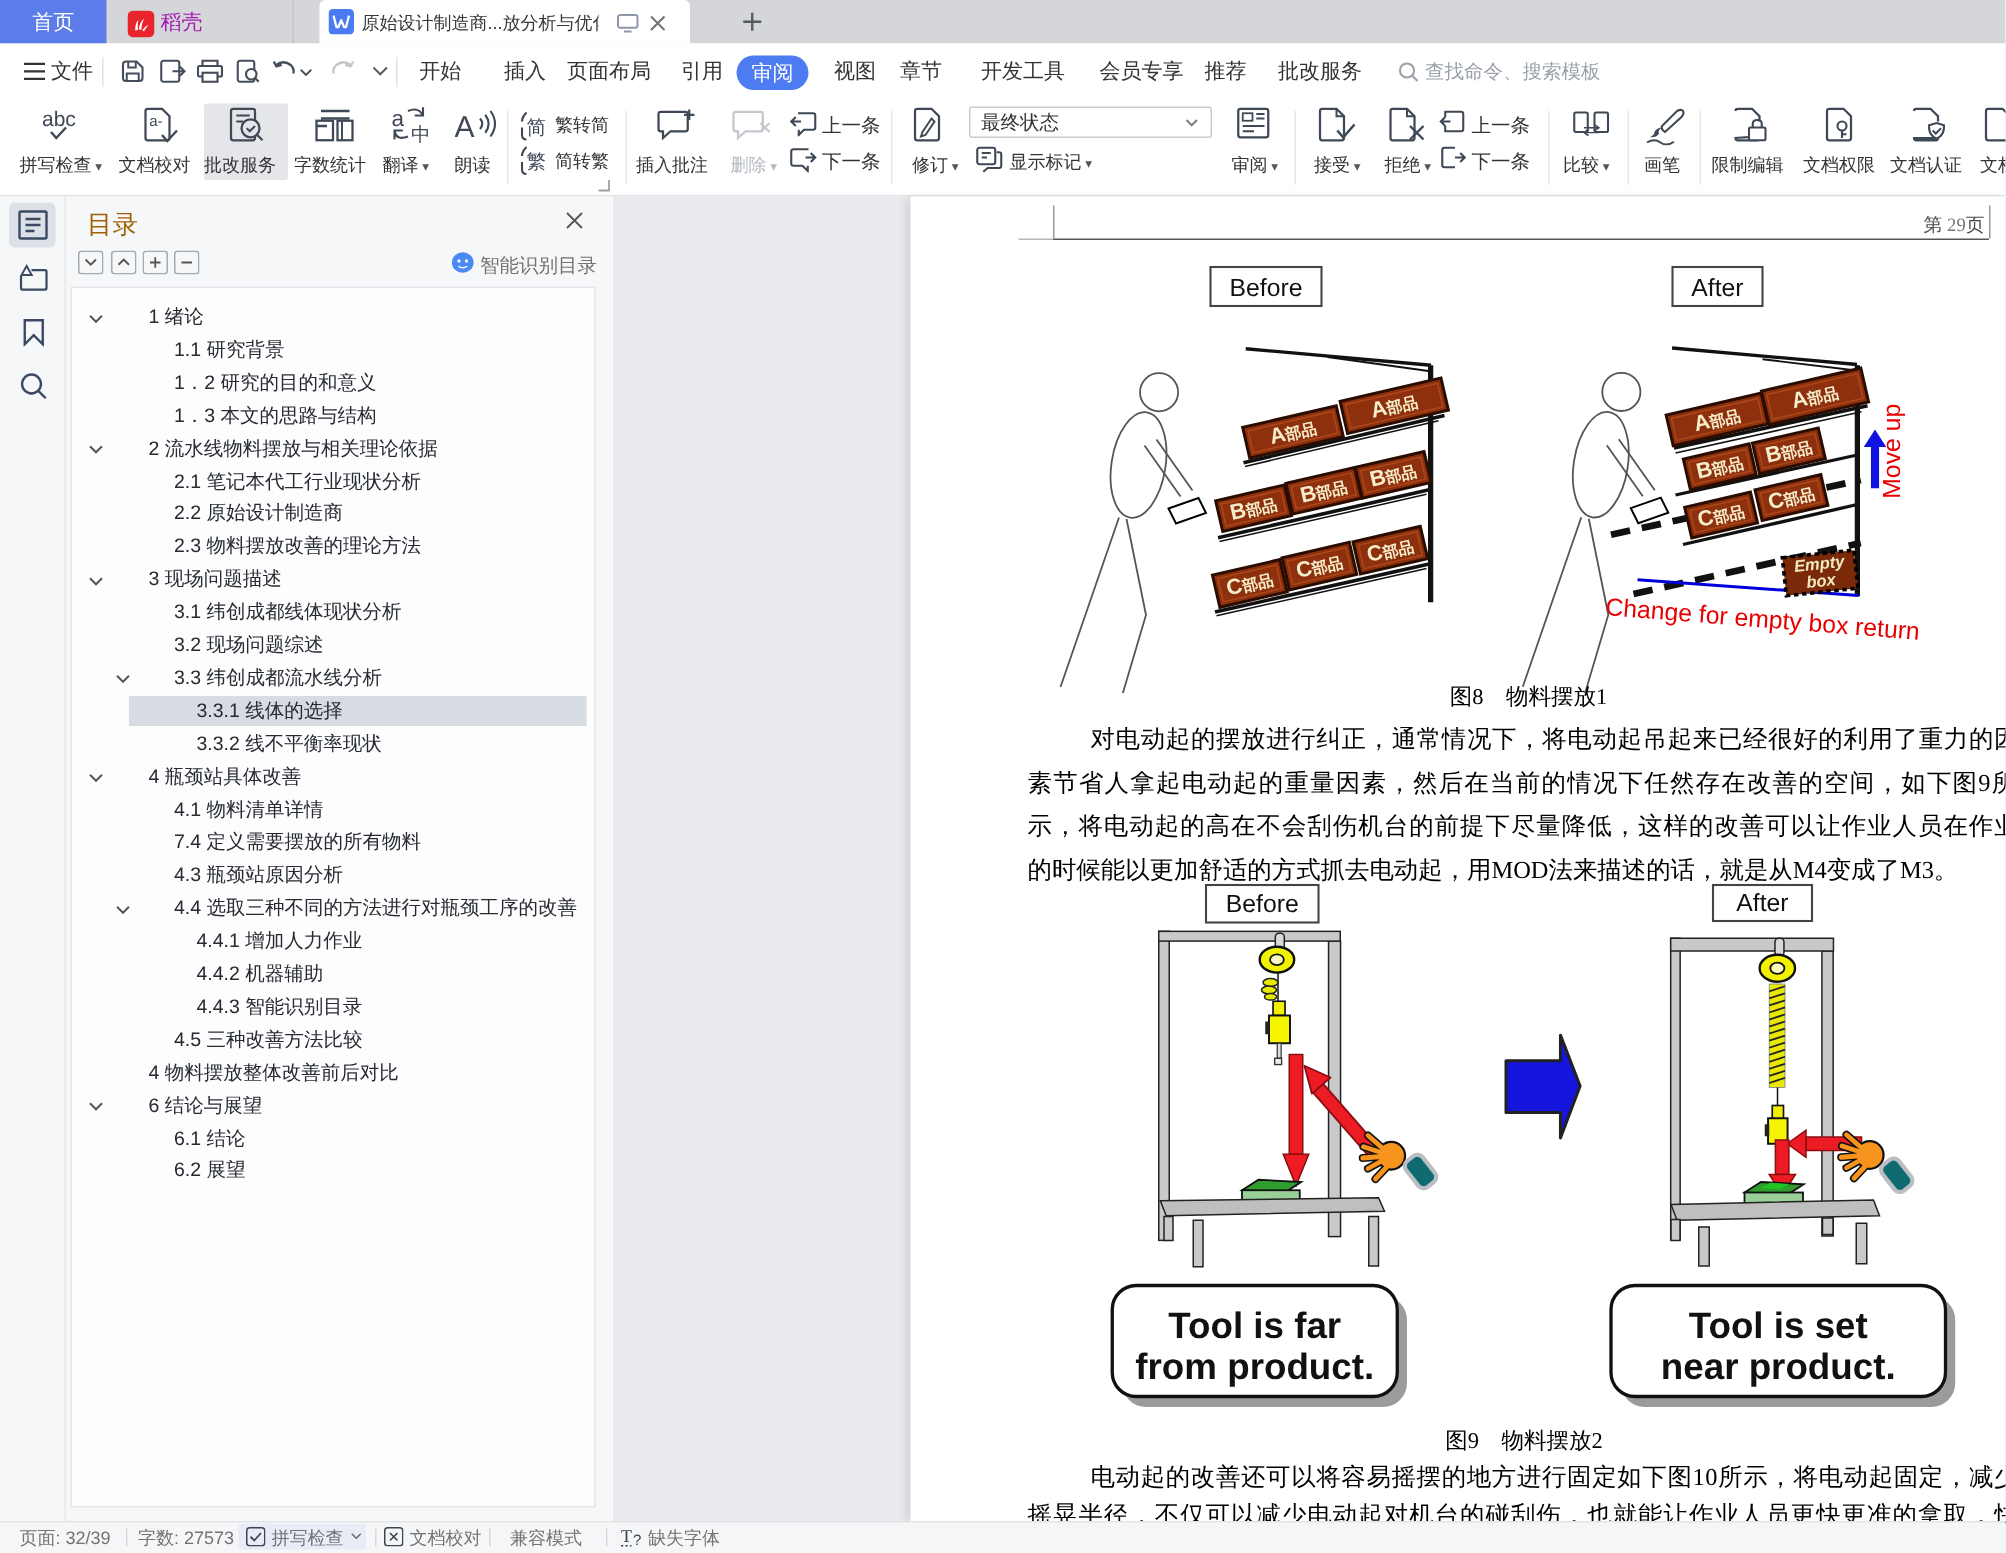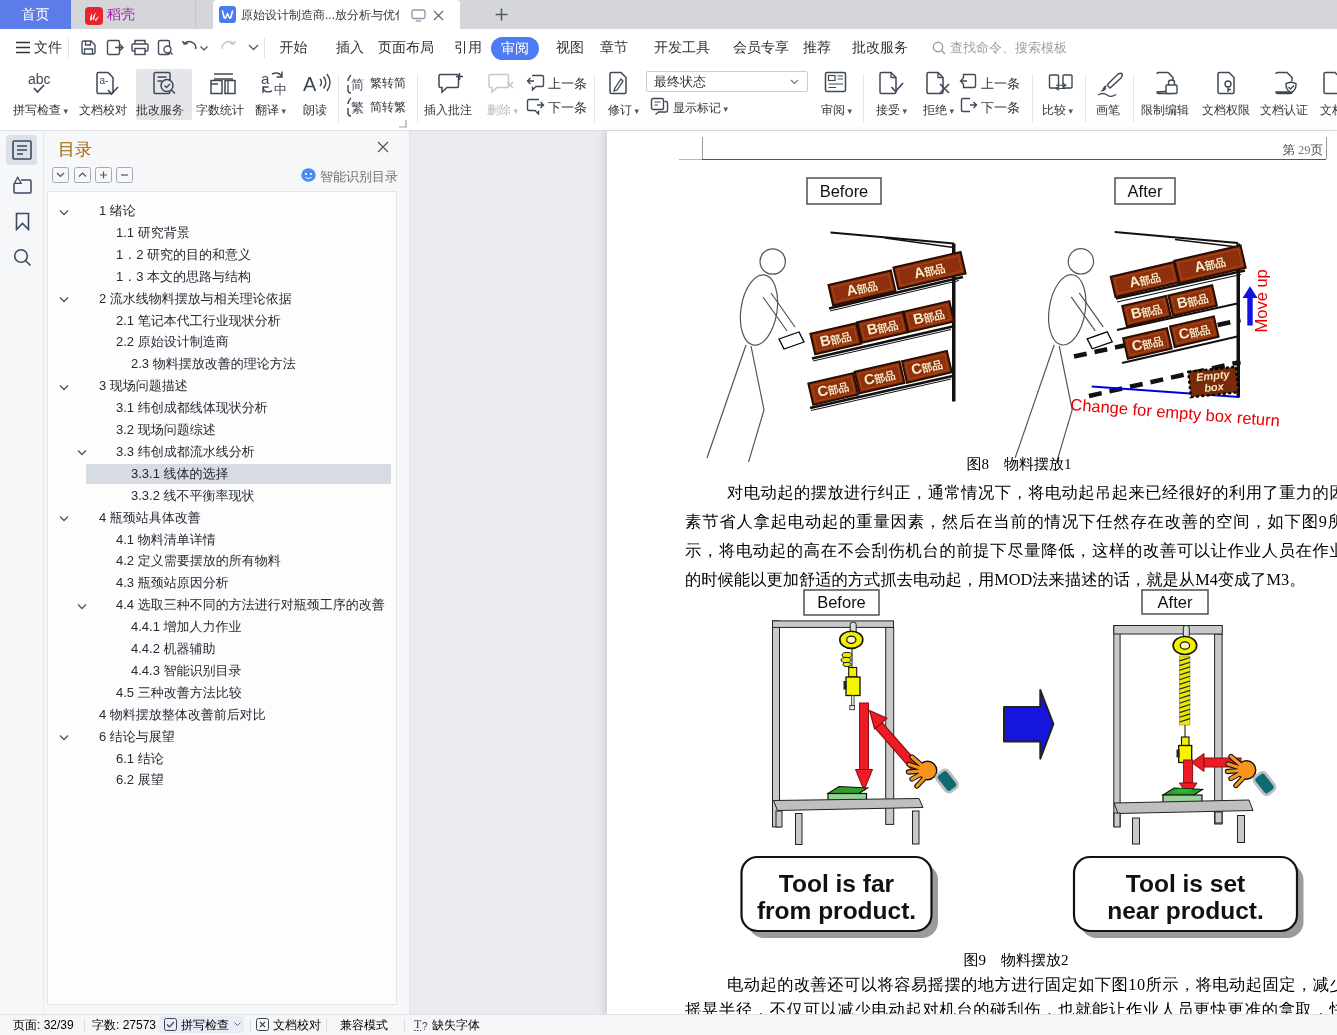--- a/index.html
+++ b/index.html
@@ -24,21 +24,21 @@
   
   #tocpanel { left:44px; top:131px; width:366px; height:883px; background:#f6f7f9; border-right:1px solid #e2e4e7; }
   #tocbox { position:absolute; left:3px; top:60px; width:350px; height:814px; background:#fdfdfe; border:1px solid #e3e5e8; overflow:hidden; }
   .ti { position:absolute; height:20px; line-height:20px; font-size:13px; color:#262b33; white-space:nowrap;margin-left:24px; }
   .arr { position:absolute; width:10px; height:10px; }
   
   #workspace { left:410px; top:131px; width:927px; height:883px; background:#e9ebee; }
   #page { position:absolute; left:197px; top:0; width:730px; height:883px; background:#fff; box-shadow:-4px 0 6px rgba(0,0,0,0.10); }
   
   #statusbar { left:0; top:1014px; width:1337px; height:21px; background:#f5f6f7; border-top:1px solid #e2e3e5; font-size:12px; color:#3f4550; }
-  .st { position:absolute; height:20px; line-height:20px; white-space:nowrap; font-size:12px; color:#000000; }
+  .st { position:absolute; height:20px; line-height:20px; white-space:nowrap; font-size:12px; color:#737373; }
   .stsep { position:absolute; top:4px; width:1px; height:12px; background:#d8dadd; }
   
   .serif { font-family:"Liberation Serif",serif; }
   .docline { position:absolute; height:20px; line-height:20px; font-size:16.3px; color:#000; white-space:nowrap; font-family:"Liberation Serif",serif; }
 </style>
 </head>
 <body>
 <div class="abs" id="tabbar"></div>
 <div class="abs" id="tab-home">首页</div>
 <div class="abs" id="tab-docer"></div>
@@ -572,40 +572,40 @@
 <div class="ti" style="left:75px;top:201.0px">1 绪论</div>
 <div class="ti" style="left:92px;top:222.9px">1.1 研究背景</div>
 <div class="ti" style="left:92px;top:244.8px">1．2 研究的目的和意义</div>
 <div class="ti" style="left:92px;top:266.7px">1．3 本文的思路与结构</div>
 <svg class="arr" style="left:59px;top:295.1px" width="10" height="7" viewBox="0 0 10 7">
     <path d="M1 1 L5 5 L9 1" fill="none" stroke="#555" stroke-width="1.3"></path>
   </svg>
 <div class="ti" style="left:75px;top:288.6px">2 流水线物料摆放与相关理论依据</div>
 <div class="ti" style="left:92px;top:310.5px">2.1 笔记本代工行业现状分析</div>
 <div class="ti" style="left:92px;top:332.4px">2.2 原始设计制造商</div>
-<div class="ti" style="left:107px;top:354.3px">2.3 物料摆放改善的理论方法</div>
+<div class="ti" style="left:92px;top:354.3px">2.3 物料摆放改善的理论方法</div>
 <svg class="arr" style="left:59px;top:382.7px" width="10" height="7" viewBox="0 0 10 7">
     <path d="M1 1 L5 5 L9 1" fill="none" stroke="#555" stroke-width="1.3"></path>
   </svg>
 <div class="ti" style="left:75px;top:376.2px">3 现场问题描述</div>
 <div class="ti" style="left:92px;top:398.1px">3.1 纬创成都线体现状分析</div>
 <div class="ti" style="left:92px;top:420.0px">3.2 现场问题综述</div>
 <svg class="arr" style="left:77px;top:448.4px" width="10" height="7" viewBox="0 0 10 7">
     <path d="M1 1 L5 5 L9 1" fill="none" stroke="#555" stroke-width="1.3"></path>
   </svg>
 <div class="ti" style="left:92px;top:441.9px">3.3 纬创成都流水线分析</div>
 <div class="abs" style="left:86px;top:463.8px;width:305px;height:20px;background:#d7dbe2"></div>
 <div class="ti" style="left:107px;top:463.8px">3.3.1 线体的选择</div>
 <div class="ti" style="left:107px;top:485.7px">3.3.2 线不平衡率现状</div>
 <svg class="arr" style="left:59px;top:514.1px" width="10" height="7" viewBox="0 0 10 7">
     <path d="M1 1 L5 5 L9 1" fill="none" stroke="#555" stroke-width="1.3"></path>
   </svg>
 <div class="ti" style="left:75px;top:507.6px">4 瓶颈站具体改善</div>
 <div class="ti" style="left:92px;top:529.5px">4.1 物料清单详情</div>
-<div class="ti" style="left:92px;top:551.4px">4.2 定义需要摆放的所有物料</div>
+<div class="ti" style="left:92px;top:551.4px">7.4 定义需要摆放的所有物料</div>
 <div class="ti" style="left:92px;top:573.3px">4.3 瓶颈站原因分析</div>
 <svg class="arr" style="left:77px;top:601.7px" width="10" height="7" viewBox="0 0 10 7">
     <path d="M1 1 L5 5 L9 1" fill="none" stroke="#555" stroke-width="1.3"></path>
   </svg>
 <div class="ti" style="left:92px;top:595.2px">4.4 选取三种不同的方法进行对瓶颈工序的改善</div>
 <div class="ti" style="left:107px;top:617.1px">4.4.1 增加人力作业</div>
 <div class="ti" style="left:107px;top:639.0px">4.4.2 机器辅助</div>
 <div class="ti" style="left:107px;top:660.9px">4.4.3 智能识别目录</div>
 <div class="ti" style="left:92px;top:682.8px">4.5 三种改善方法比较</div>
 <div class="ti" style="left:75px;top:704.7px">4 物料摆放整体改善前后对比</div>

